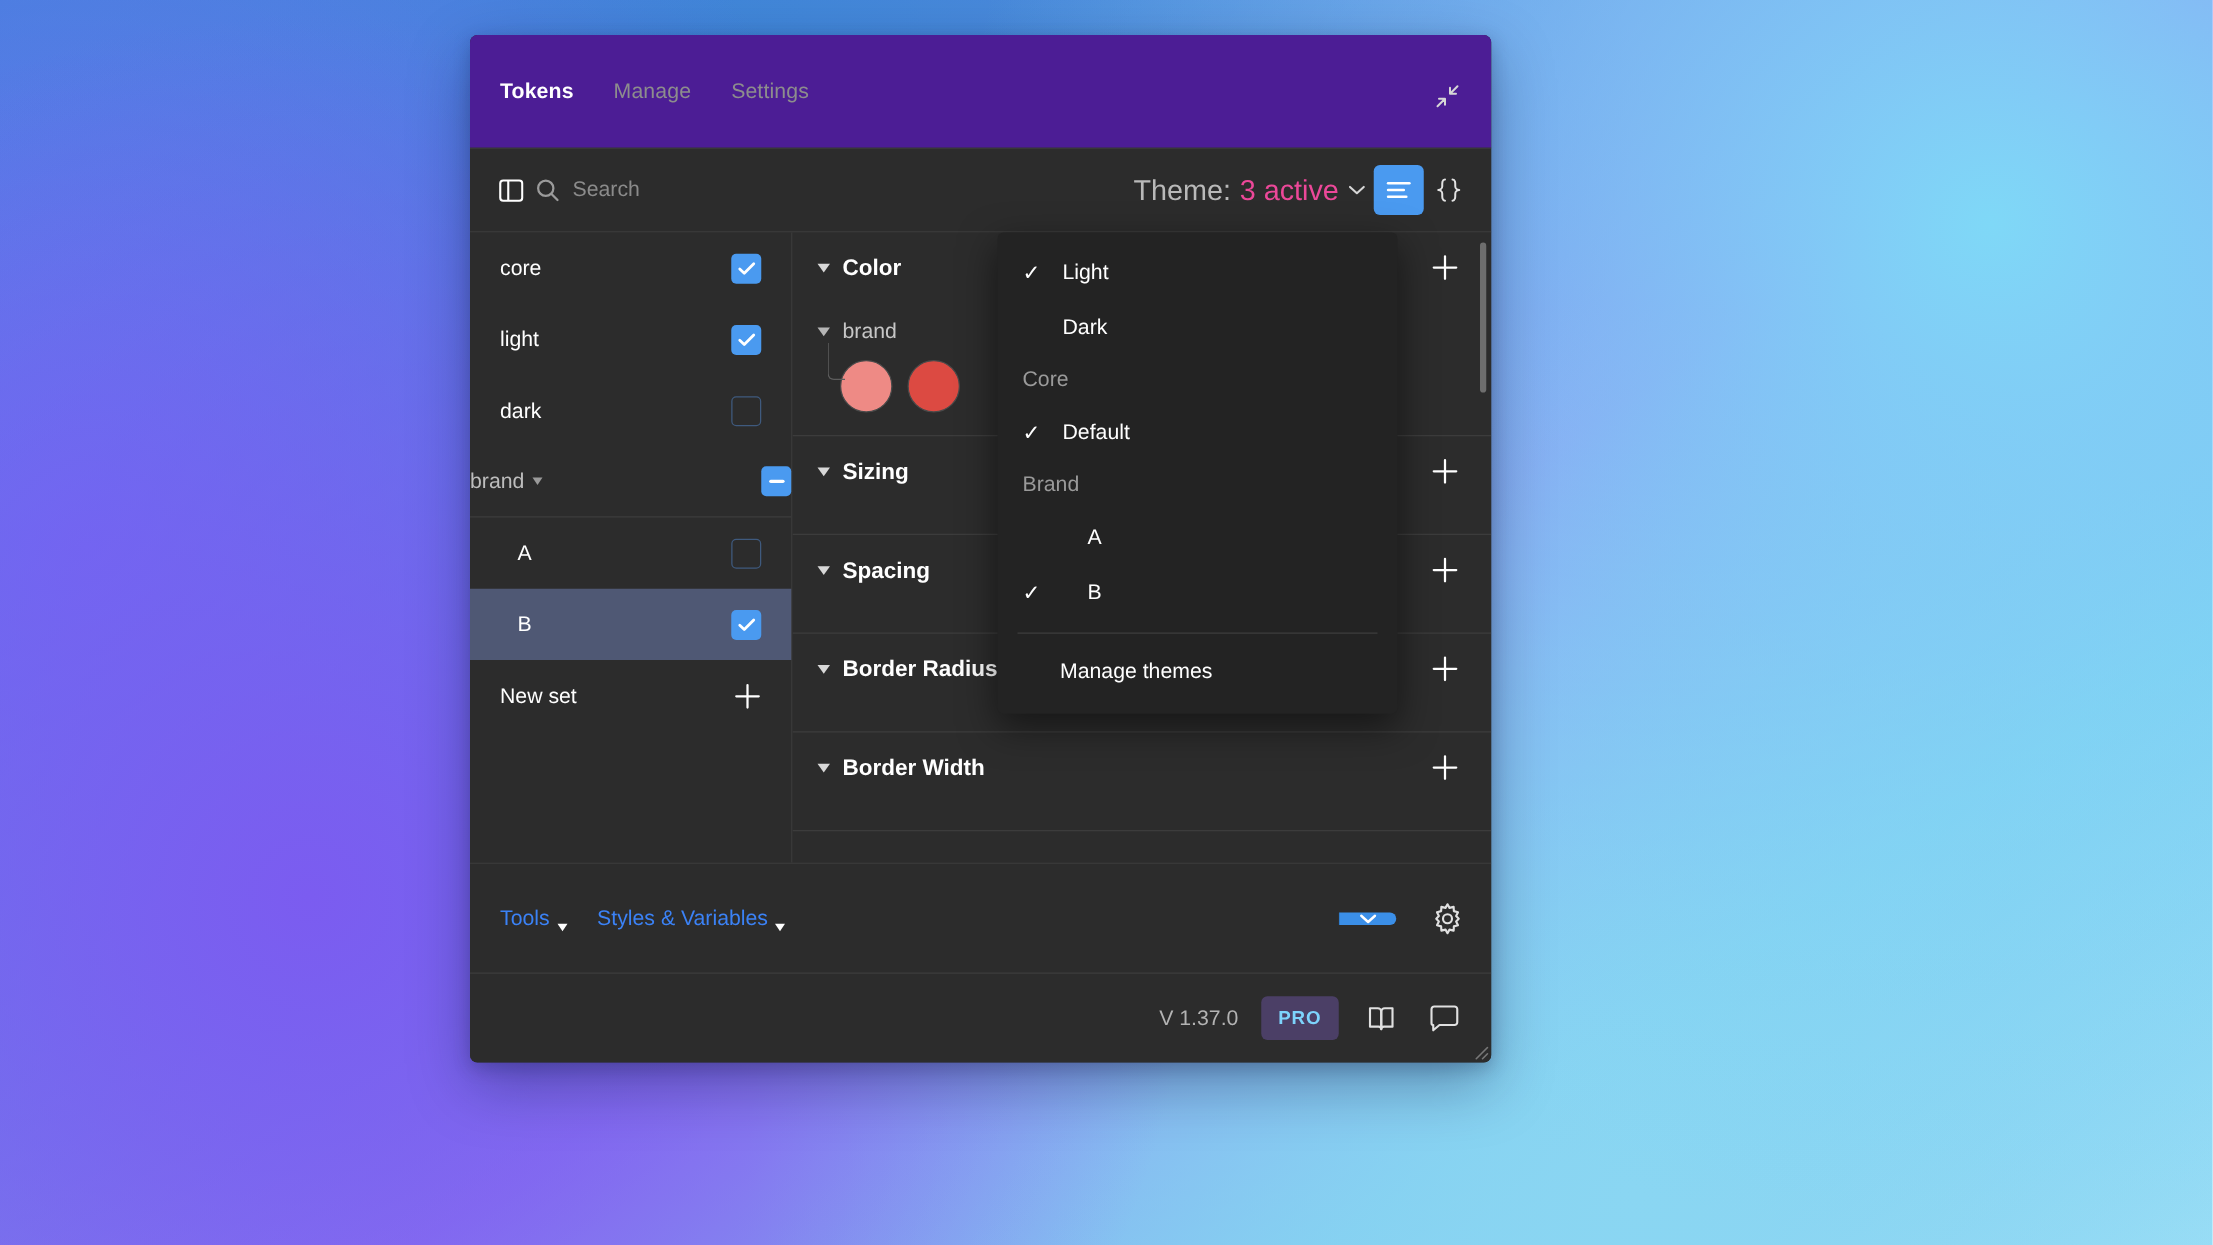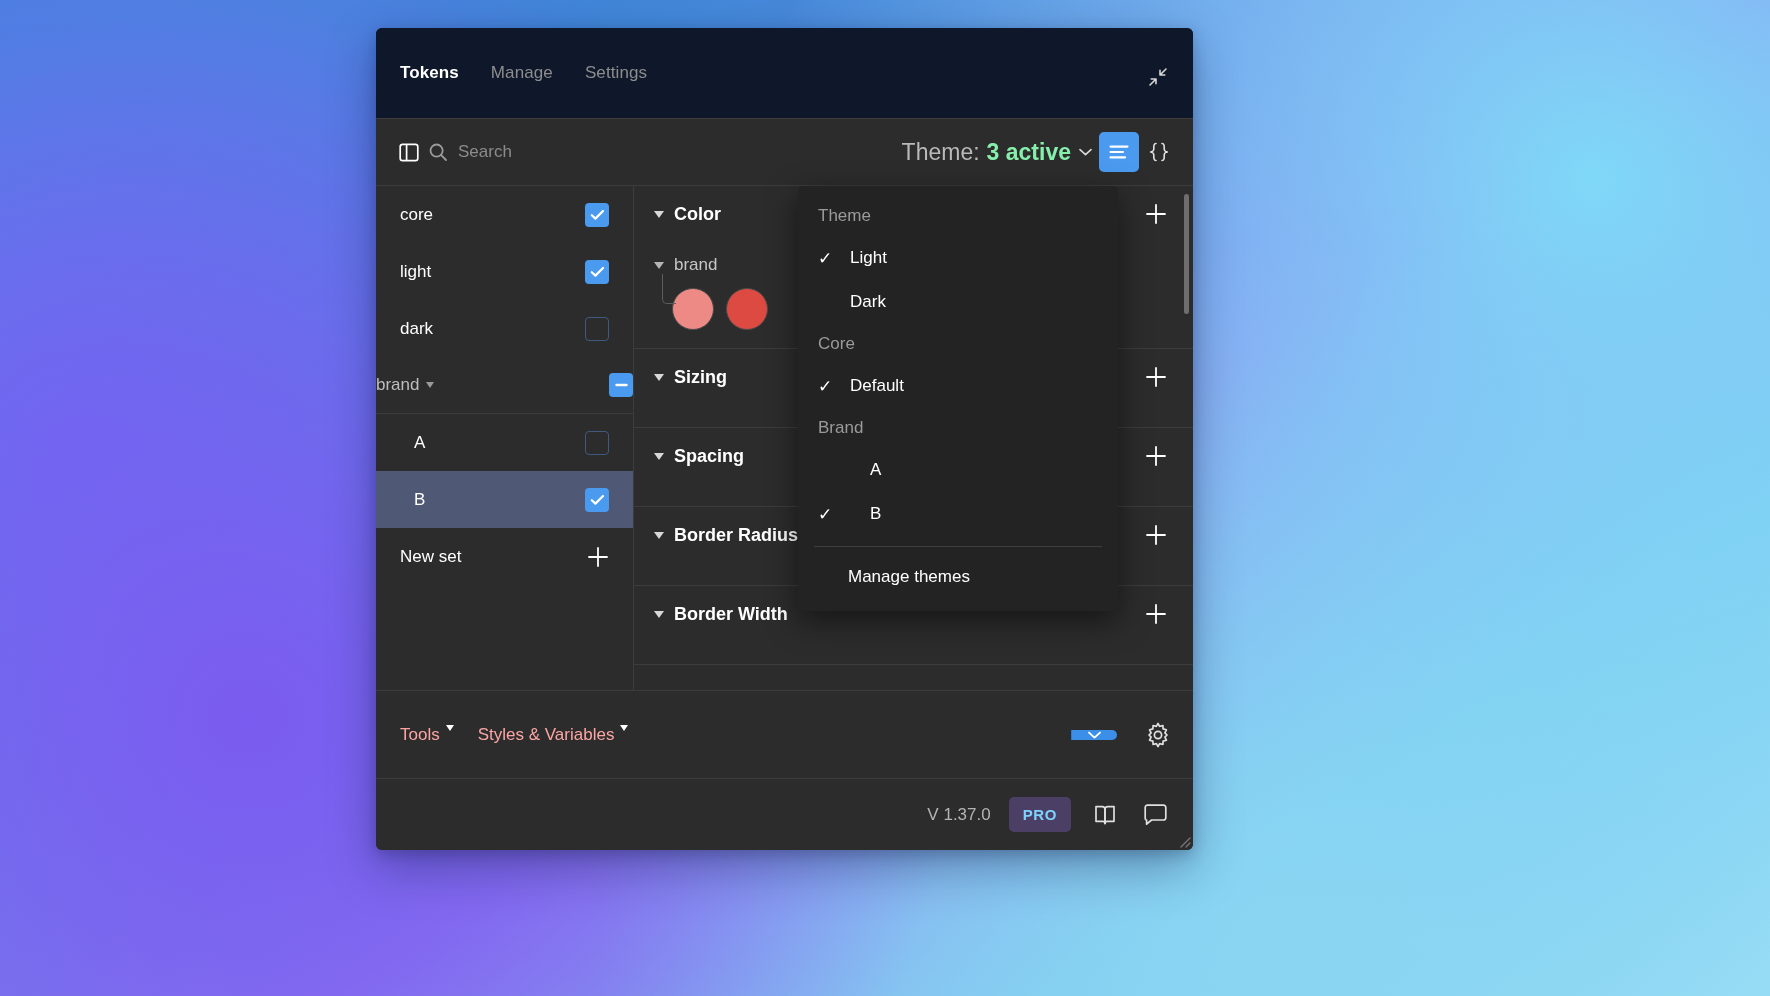--- a/index.html
+++ b/index.html
@@ -33,21 +33,21 @@
     border-radius: 6px;
     box-shadow: 0 18px 48px rgba(10,20,60,0.34), 0 4px 14px rgba(10,20,60,0.22);
     overflow: hidden;
     display: flex;
     flex-direction: column;
   }
 
   
   .titlebar {
     height: 90px;
-    background: #0f172a;
+    background: #4c1d95;
     display: flex;
     align-items: center;
     padding: 0 22px 0 22px;
     position: relative;
     flex: 0 0 auto;
   }
   .tabs { display: flex; align-items: center; gap: 28px; }
   .tab {
     font-size: 17px;
     color: #8d8d8d;
@@ -101,21 +101,21 @@
   .search-input::placeholder { color: #8b8b8b; }
 
   .theme-select {
     display: flex; align-items: center; gap: 7px;
     cursor: pointer;
     font-size: 23px;
     color: #b9b9b9;
     white-space: nowrap;
     margin-right: 6px;
   }
-  .theme-select .val { color: #86efac; font-weight: 700; }
+  .theme-select .val { color: #ec4899; font-weight: 400; }
 
   .tb-btn {
     width: 40px; height: 40px;
     border-radius: 5px;
     display: flex; align-items: center; justify-content: center;
     cursor: pointer;
     flex: 0 0 auto;
   }
   .tb-btn.primary { background: #4a9af0; }
 
@@ -312,22 +312,22 @@
     height: 88px;
     flex: 0 0 auto;
     border-top: 1px solid #3c3c3c;
     display: flex;
     align-items: center;
     padding: 0 18px 0 24px;
     gap: 24px;
     background: #2c2c2c;
   }
   .menu-btn {
-    display: flex; align-items: flex-start; gap: 6px;
-    font-size: 17px; color: #fca5a5; cursor: pointer;
+    display: flex; align-items: flex-end; gap: 6px;
+    font-size: 17px; color: #3b82f6; cursor: pointer;
     white-space: nowrap;
   }
   .tiny-caret {
     width: 0; height: 0;
     border-left: 4.5px solid transparent;
     border-right: 4.5px solid transparent;
     border-top: 6px solid #ffffff;
   }
   .spacer { flex: 1 1 auto; }
   .apply-group { display: flex; align-items: stretch; }
@@ -589,21 +589,20 @@
           </span>
         </div>
         <div style="height:22px;"></div>
       </div>
 
       <div class="vscroll"></div>
     </div>
 
     <div class="menu">
 
-      <div class="menu-section">Theme</div>
       <div class="menu-item">
         <span class="tick">✓</span>
         <span class="mtext">Light</span>
       </div>
       <div class="menu-item">
         <span class="tick"></span>
         <span class="mtext">Dark</span>
       </div>
 
       <div class="menu-section">Core</div>

